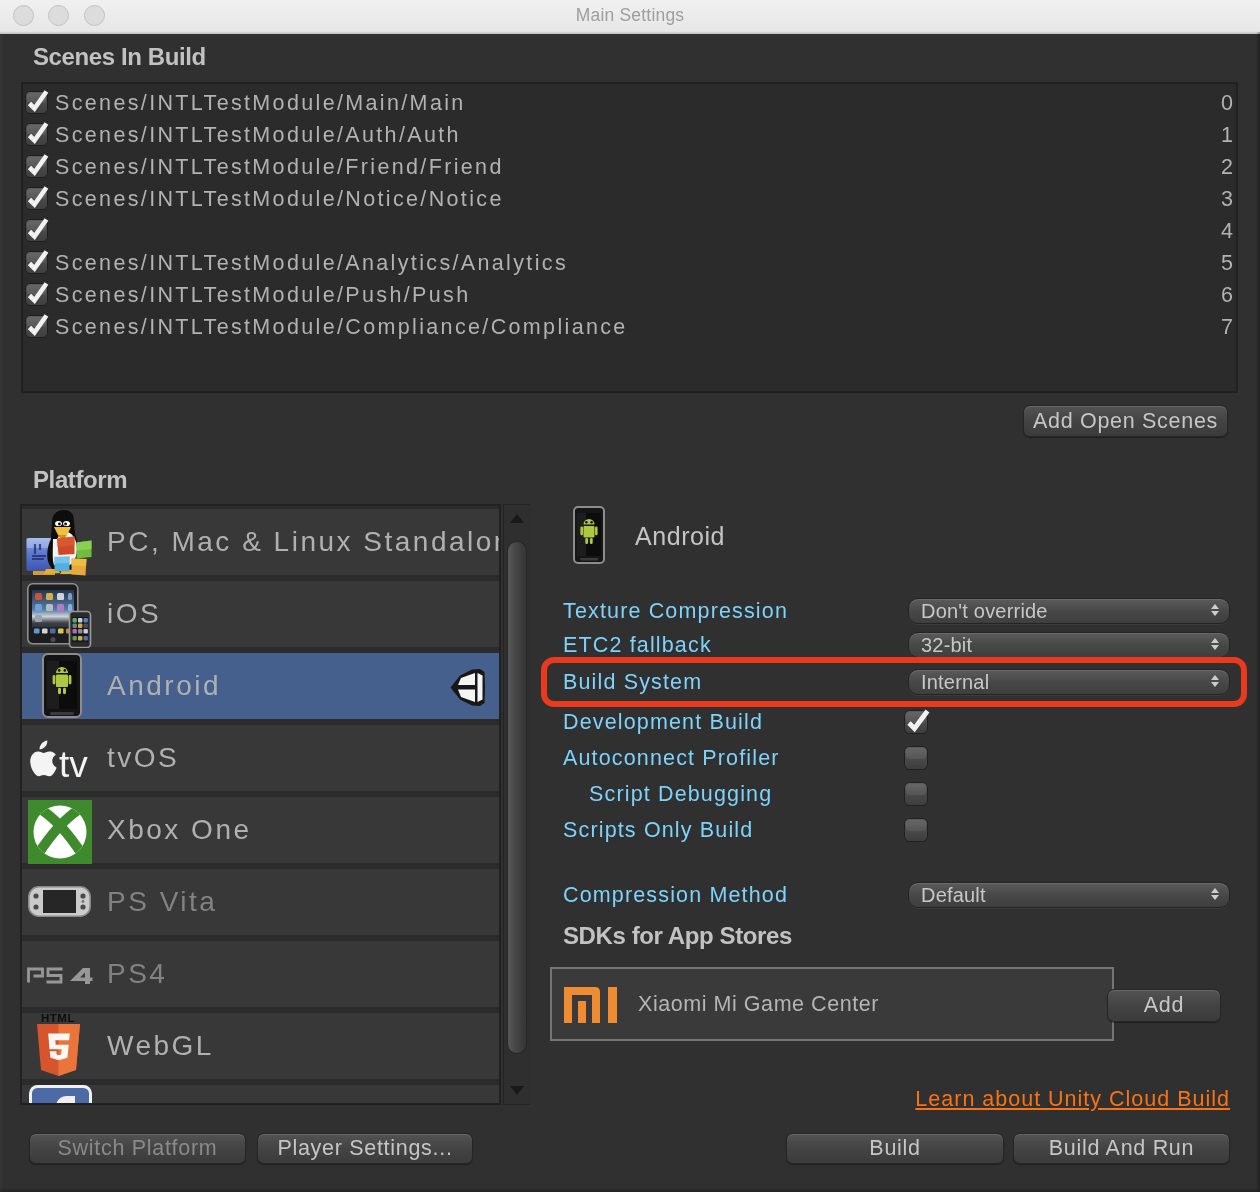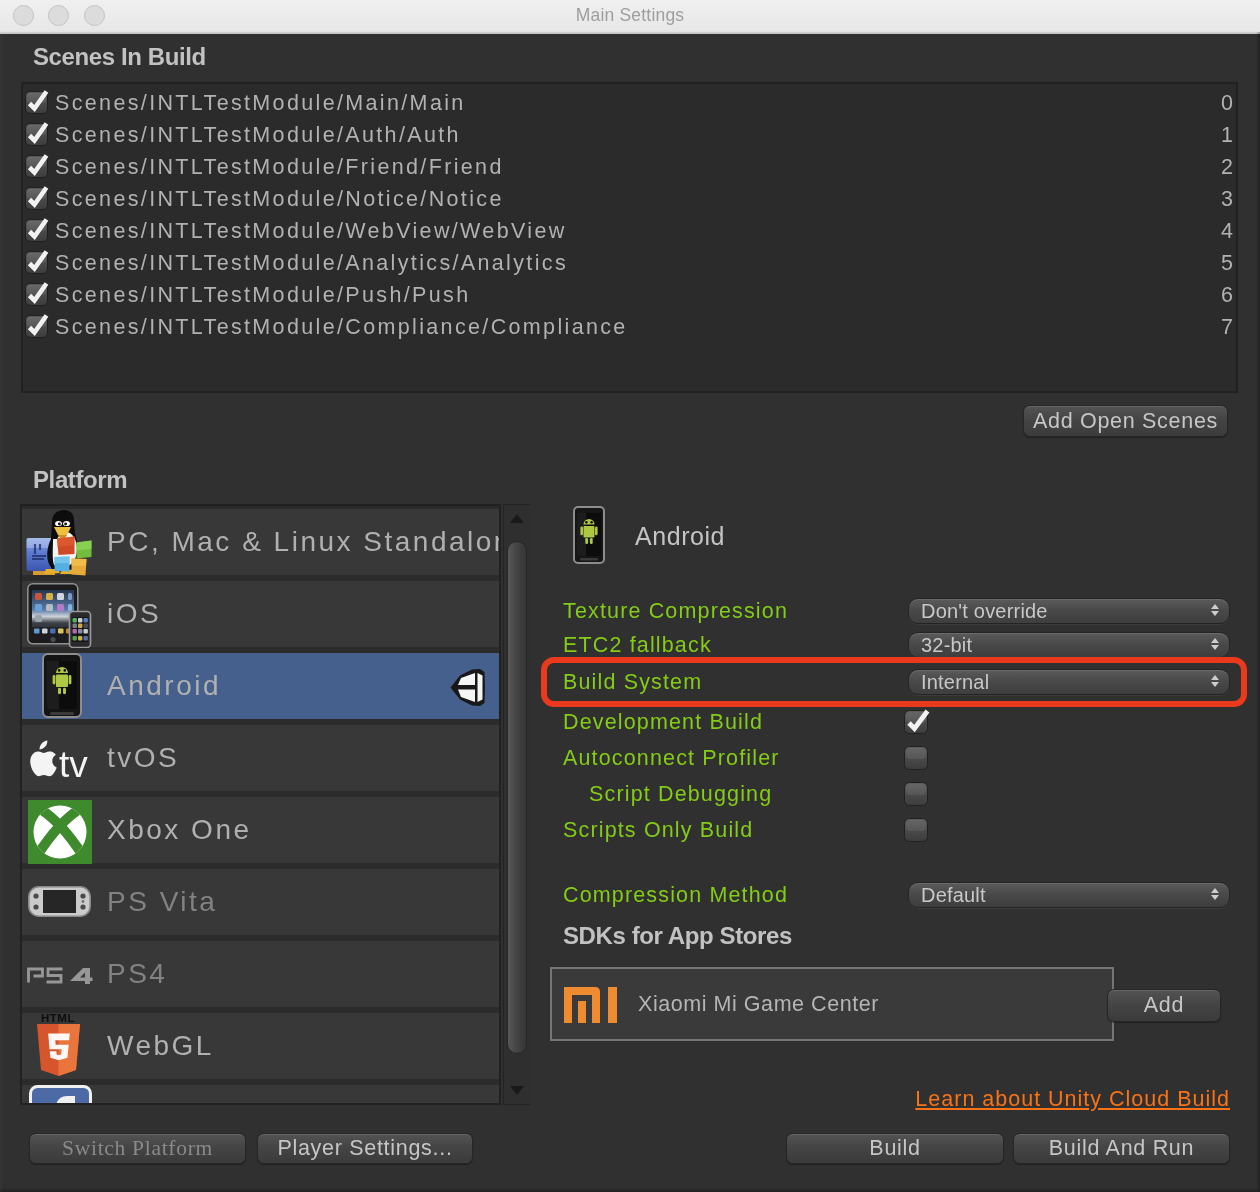--- a/index.html
+++ b/index.html
@@ -28,21 +28,21 @@
   .prow { position:absolute; left:0; width:477px; height:66px; background:#383838; }
   .prow.sel { background:#45608c; }
   .plbl { position:absolute; left:85px; color:#b0b0b0; font-size:28px; letter-spacing:2.5px; line-height:66px; white-space:nowrap; }
   .plbl.dim { color:#828282; }
   #sbar { left:503px; top:504px; width:27px; height:601px; background:#2f2f2f;
     border:1px solid #232323; border-right:none; }
   #sthumb { position:absolute; left:3px; top:36px; width:20px; height:513px; border-radius:10px;
     background:linear-gradient(90deg,#585858,#474747 40%,#353535);
     border:1px solid #262626; }
   .sarr { position:absolute; left:6px; width:0; height:0; }
-  .rlabel { position:absolute; left:563px; color:#84cc16; font-size:21.5px; letter-spacing:1.15px; white-space:nowrap; }
+  .rlabel { position:absolute; left:563px; color:#7dd3fc; font-size:21.5px; letter-spacing:1.15px; white-space:nowrap; }
   .drop { position:absolute; left:908px; width:322px; height:26px; border-radius:10px;
     background:linear-gradient(#5b5b5b, #484848 50%, #3e3e3e);
     border:1.5px solid #242424;
     box-shadow: inset 0 1px 0 rgba(255,255,255,0.10), 0 1px 0 rgba(255,255,255,0.06);
     color:#c8c8c8; font-size:20px; letter-spacing:0.2px; line-height:24px; padding-left:12px; }
   .step { position:absolute; right:10px; top:5px; }
   .step .up { width:0; height:0; border-left:4px solid transparent; border-right:4px solid transparent;
     border-bottom:5.5px solid #cdcdcd; margin-bottom:2px; }
   .step .dn { width:0; height:0; border-left:4px solid transparent; border-right:4px solid transparent;
     border-top:5.5px solid #cdcdcd; }
@@ -114,21 +114,20 @@
 </svg>
       <span class="lbl">Scenes/INTLTestModule/Notice/Notice</span>
       <span class="num">3</span>
     </div>
 <div class="srow" style="top:131px;">
       <svg class="abs" style="left:2px;top:4px;overflow:visible;" width="23" height="23" viewBox="0 0 23 23">
 <rect x="0.5" y="0.5" width="22" height="22" rx="4.5" fill="url(#cbg)" stroke="#1e1e1e"></rect>
 <rect x="2" y="2" width="19" height="10" rx="3.5" fill="rgba(255,255,255,0.08)"></rect>
 <path d="M4.5 12.5 L9.5 17.5 L21.5 0.5" fill="none" stroke="#f2f2f2" stroke-width="4.6"></path>
 </svg>
-      <span class="lbl">Scenes/INTLTestModule/WebView/WebView</span>
       <span class="num">4</span>
     </div>
 <div class="srow" style="top:163px;">
       <svg class="abs" style="left:2px;top:4px;overflow:visible;" width="23" height="23" viewBox="0 0 23 23">
 <rect x="0.5" y="0.5" width="22" height="22" rx="4.5" fill="url(#cbg)" stroke="#1e1e1e"></rect>
 <rect x="2" y="2" width="19" height="10" rx="3.5" fill="rgba(255,255,255,0.08)"></rect>
 <path d="M4.5 12.5 L9.5 17.5 L21.5 0.5" fill="none" stroke="#f2f2f2" stroke-width="4.6"></path>
 </svg>
       <span class="lbl">Scenes/INTLTestModule/Analytics/Analytics</span>
       <span class="num">5</span>
@@ -393,16 +392,16 @@
 <path d="M0 36 V0 H31 Q36 0 36 5 V36 H28 V8 H8 V36 Z"></path>
 <rect x="14" y="14" width="8" height="22"></rect>
 <rect x="44" y="0" width="9" height="36"></rect>
 </g>
 </svg>
 <div class="abs" style="left:86px; top:0; line-height:70px; color:#b5b5b5; font-size:21.5px; letter-spacing:0.55px;">Xiaomi Mi Game Center</div>
 <div class="btn" style="left:555px; top:20px; width:114px; height:33px; line-height:31px;">Add</div>
 </div>
 <div class="abs" id="cloudlink">Learn about Unity Cloud Build</div>
 <div class="abs" id="redrect"></div>
-<div class="btn" style="left:29px; top:1133px; width:217px; height:31px; line-height:29px; color:#8a8a8a;font-family:Liberation Serif, serif;">Switch Platform</div>
+<div class="btn" style="left:29px; top:1133px; width:217px; height:31px; line-height:29px; color:#8a8a8a;">Switch Platform</div>
 <div class="btn" style="left:257px; top:1133px; width:216px; height:31px; line-height:29px;">Player Settings...</div>
 <div class="btn" style="left:786px; top:1133px; width:218px; height:31px; line-height:29px;">Build</div>
 <div class="btn" style="left:1013px; top:1133px; width:217px; height:31px; line-height:29px;">Build And Run</div>
 
 </body></html>

